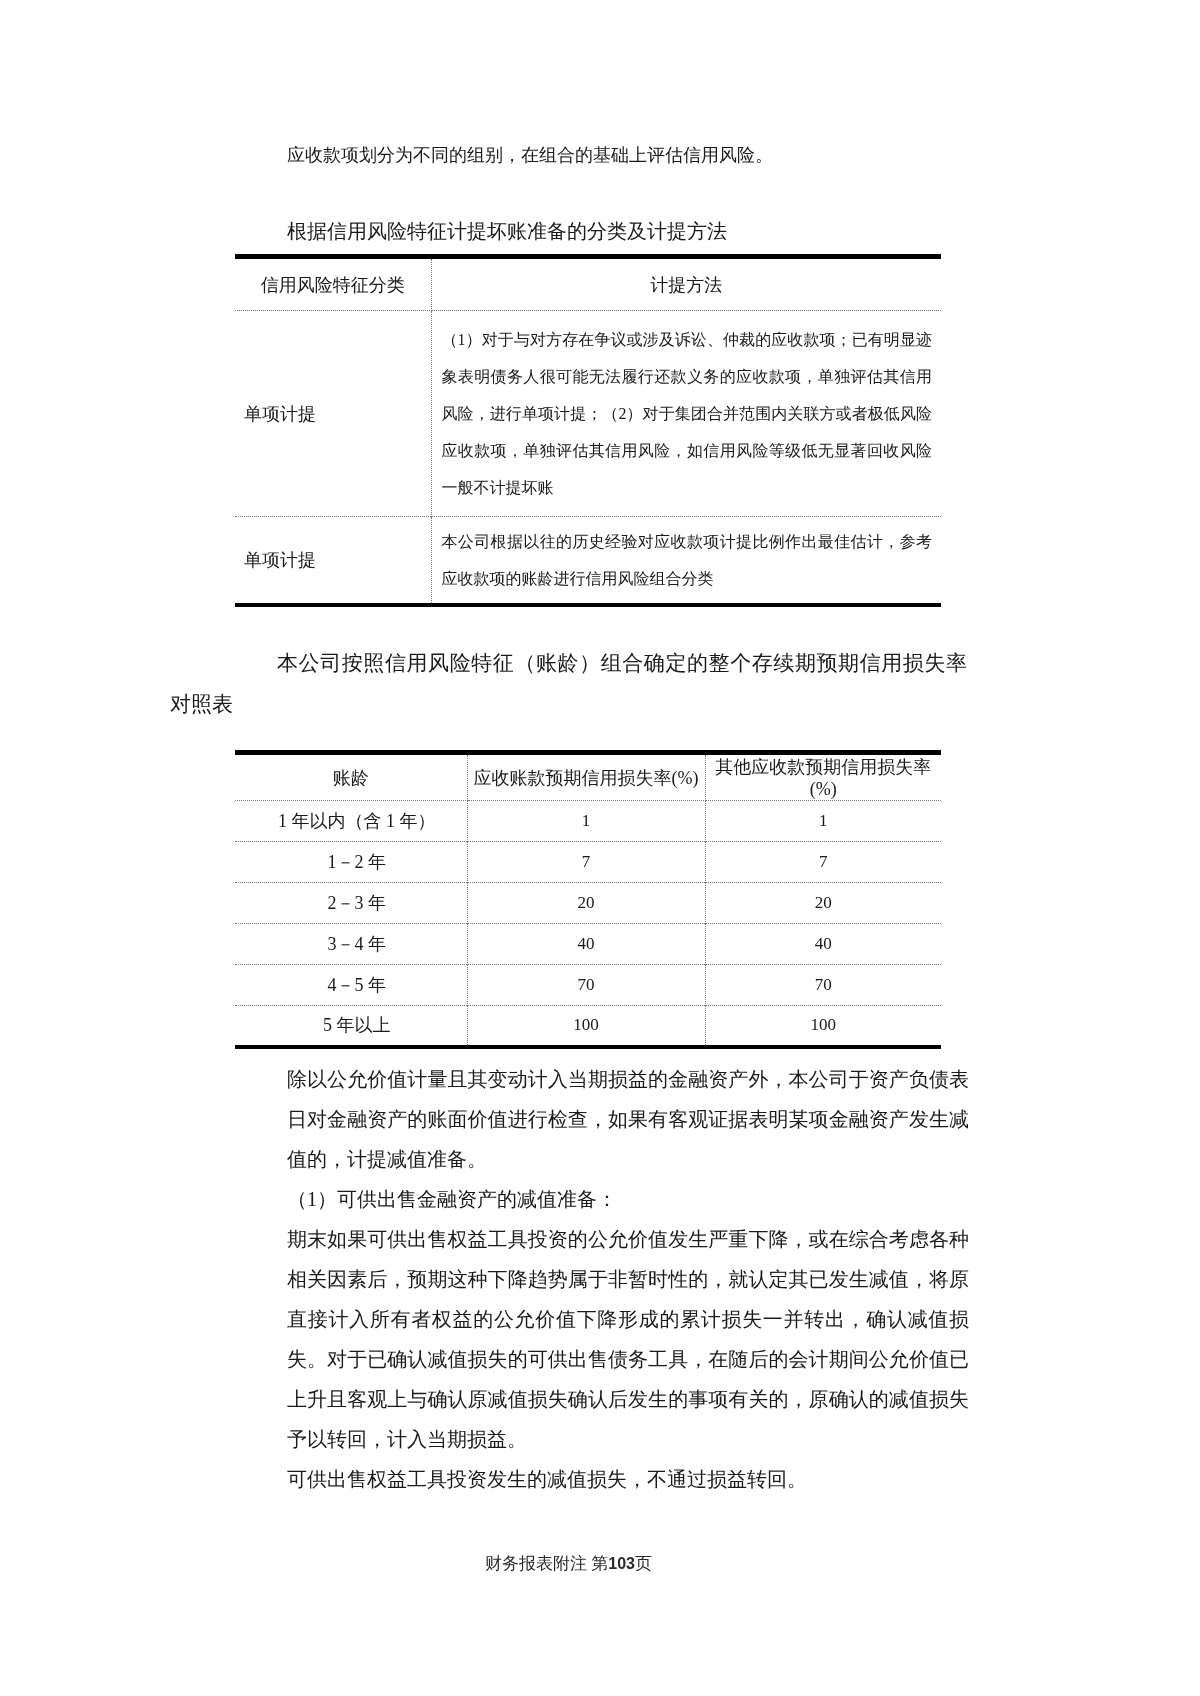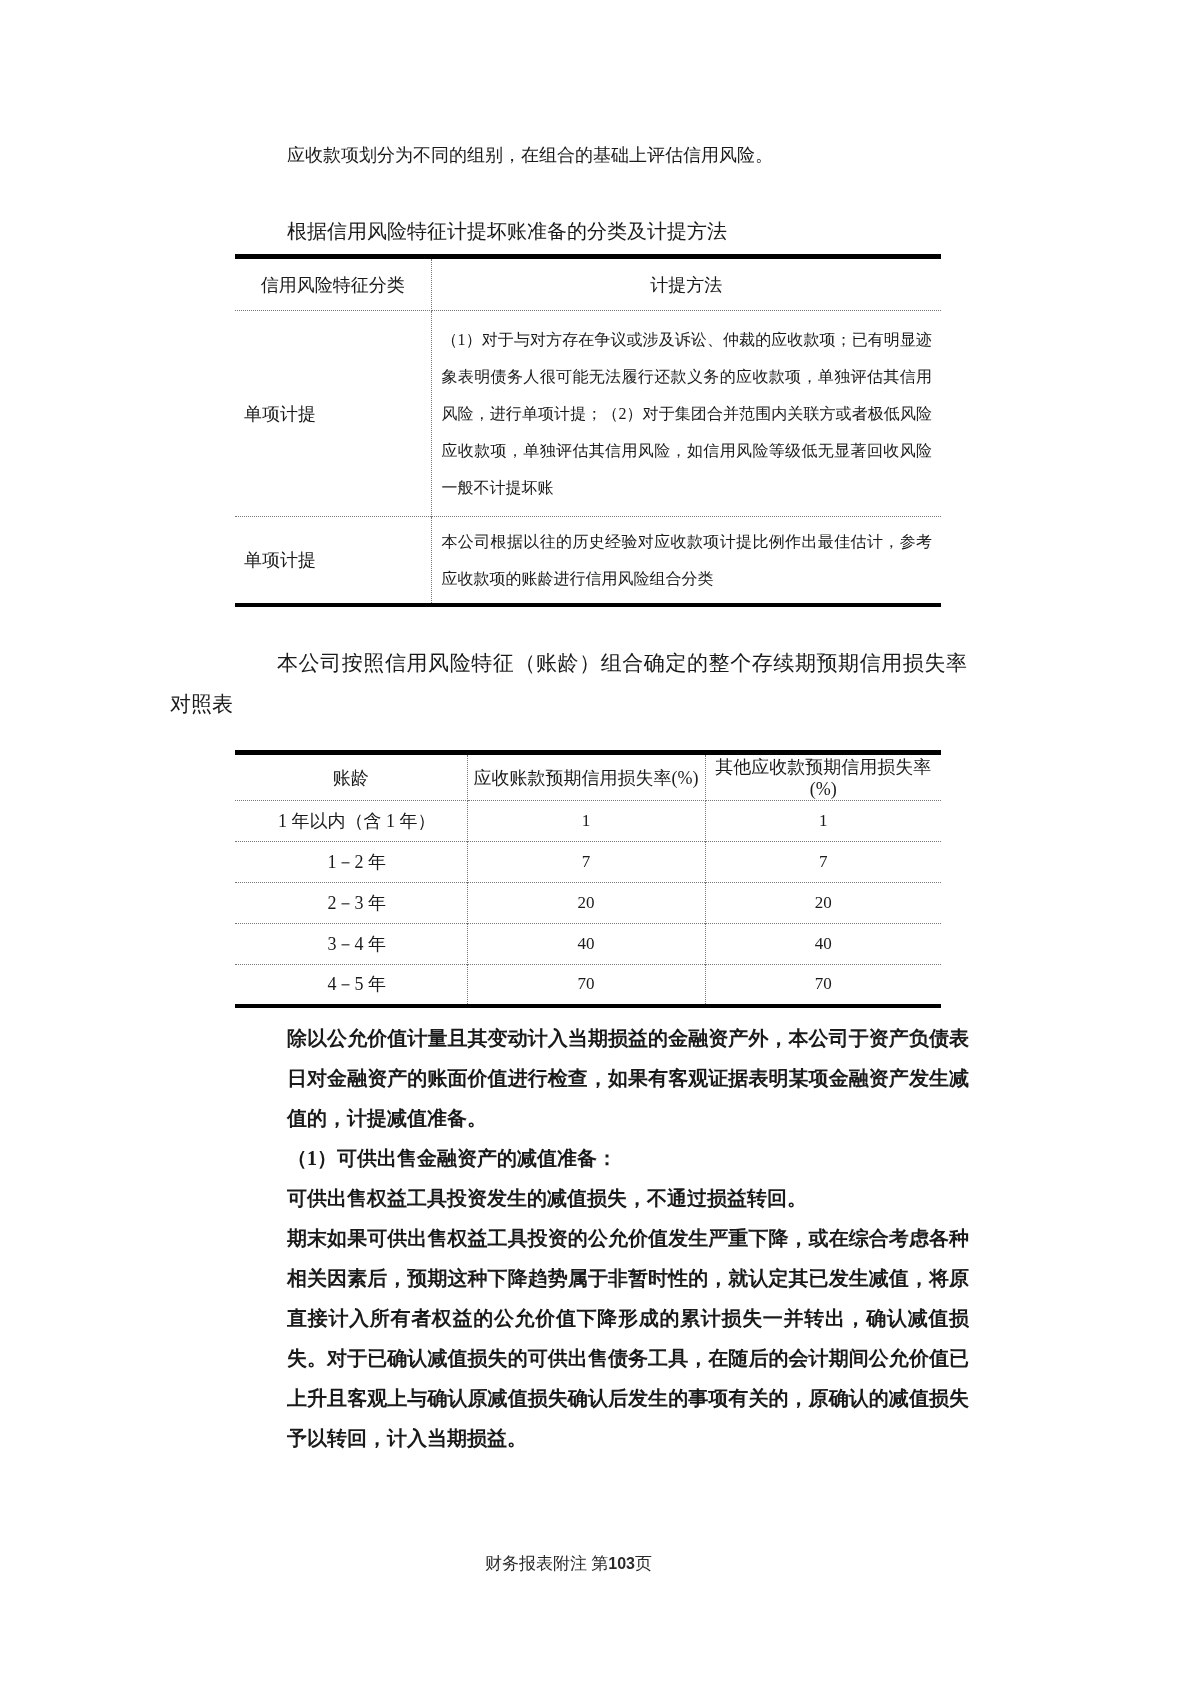--- a/index.html
+++ b/index.html
@@ -53,21 +53,21 @@
   .t2 td { height: 41px; font-size: 18px; vertical-align: middle; }
   .t2 th:nth-child(1), .t2 th:nth-child(2),
   .t2 td:nth-child(1), .t2 td:nth-child(2) { border-right: 1px dotted #777; }
   .t2 .aging-label { text-align: center; padding-left: 12px; }
   .t2 .rate { text-align: center; font-size: 17px; }
   .t2 tbody tr + tr td { border-top: 1px dotted #777; }
 
   .policy-heading { margin-top: 17px; margin-left: 117px; font-size: 21px; font-weight: bold; }
 
   .policy { margin-top: 10px; margin-left: 117px; width: 682px; }
-  .policy p { font-size: 20px; line-height: 40px; text-align: justify; font-weight: bold; }
+  .policy p { font-size: 20px; line-height: 40px; text-align: justify; }
 
   .footer {
     position: absolute; top: 1552px; left: 170px; width: 797px;
     text-align: center; font-size: 17px; color: #2a2a2a;
   }
   .footer .num { font-family: "Liberation Sans", sans-serif; font-weight: 700; font-size: 16px; }
 </style>
 </head>
 <body>
 
@@ -134,29 +134,34 @@
       <tr>
         <td class="aging-label">3－4 年</td>
         <td class="rate">40</td>
         <td class="rate">40</td>
       </tr>
       <tr>
         <td class="aging-label">4－5 年</td>
         <td class="rate">70</td>
         <td class="rate">70</td>
       </tr>
+      <tr>
+        <td class="aging-label">5 年以上</td>
+        <td class="rate">100</td>
+        <td class="rate">100</td>
+      </tr>
     </tbody>
   </table>
 
 
   <div class="policy">
     <p>除以公允价值计量且其变动计入当期损益的金融资产外，本公司于资产负债表日对金融资产的账面价值进行检查，如果有客观证据表明某项金融资产发生减值的，计提减值准备。</p>
     <p>（1）可供出售金融资产的减值准备：</p>
+    <p>期末如果可供出售权益工具投资的公允价值发生严重下降，或在综合考虑各种相关因素后，预期这种下降趋势属于非暂时性的，就认定其已发生减值，将原直接计入所有者权益的公允价值下降形成的累计损失一并转出，确认减值损失。对于已确认减值损失的可供出售债务工具，在随后的会计期间公允价值已上升且客观上与确认原减值损失确认后发生的事项有关的，原确认的减值损失予以转回，计入当期损益。</p>
     <p>可供出售权益工具投资发生的减值损失，不通过损益转回。</p>
-    <p>期末如果可供出售权益工具投资的公允价值发生严重下降，或在综合考虑各种相关因素后，预期这种下降趋势属于非暂时性的，就认定其已发生减值，将原直接计入所有者权益的公允价值下降形成的累计损失一并转出，确认减值损失。对于已确认减值损失的可供出售债务工具，在随后的会计期间公允价值已上升且客观上与确认原减值损失确认后发生的事项有关的，原确认的减值损失予以转回，计入当期损益。</p>
   </div>
 
 </div>
 
 <div class="footer">
   <span>财务报表附注</span>
   <span>第</span><span class="num">103</span><span>页</span>
 </div>
 
 </body></html>

